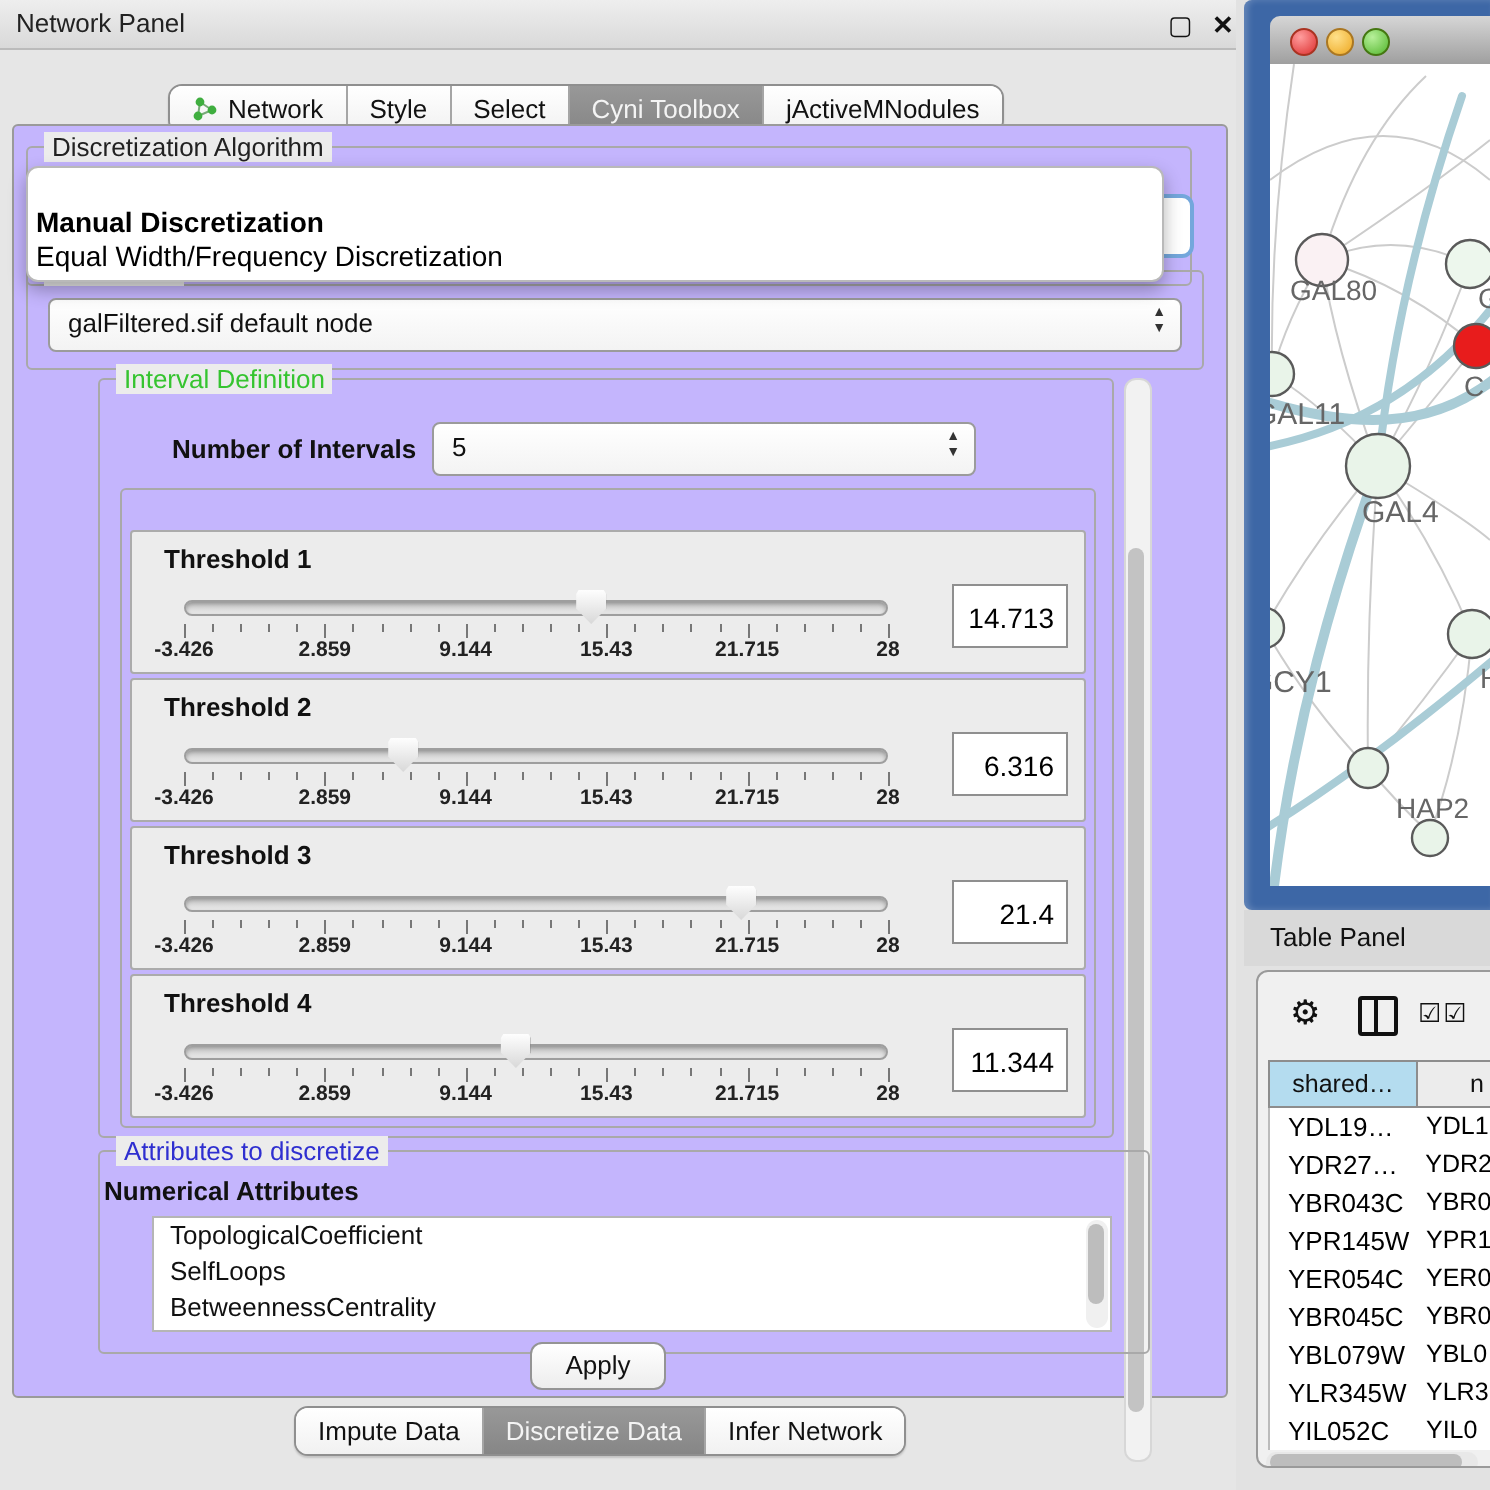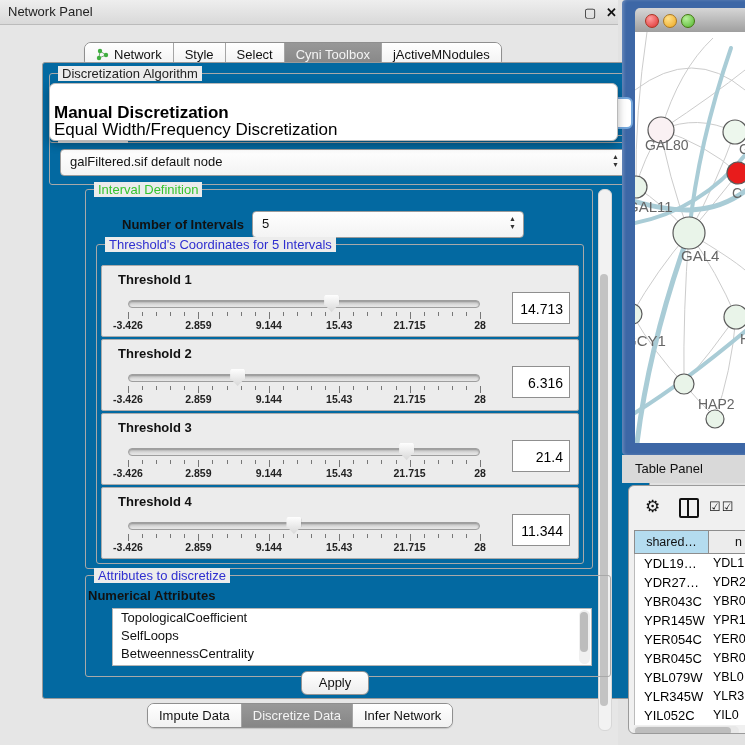--- a/index.html
+++ b/index.html
@@ -21,42 +21,42 @@
   .seg{display:inline-flex;border:1px solid #8f8f8f;border-radius:7px;
        overflow:hidden;background:#fdfdfd;box-shadow:0 1px 1px rgba(0,0,0,.15);}
   .seg .tab{padding:4px 11px;font-size:13px;color:#111;border-left:1px solid #a5a5a5;
        white-space:nowrap;display:flex;align-items:center;gap:5px;background:linear-gradient(#fff,#f1f1f1);}
   .seg .tab:first-child{border-left:none;}
   .seg .tab.sel{background:linear-gradient(#989898,#868686);color:#f4f4f4;}
   #top-tabs{left:84px;top:30px;margin-top:12px;}
   #bottom-tabs{left:147px;top:703px;}
 
   
-  #main-box{left:6px;top:62px;width:606px;height:635px;background:#0369a1;
-      border:1px solid #9a9a9a;border-radius:3px;margin-left:36px;}
+  #main-box{left:6px;top:62px;width:606px;height:635px;background:#c4b5fd;
+      border:1px solid #9a9a9a;border-radius:3px;}
   .group{position:absolute;border:1px solid #a9a9a9;border-radius:3px;}
   .group>.legend{position:absolute;top:-8px;left:8px;background:#ececec;
       padding:0 4px;font-size:13px;color:#222;}
   .legend.green{color:#35c42f;}
   .legend.blue{color:#2f2fd0;}
 
   .combo{position:absolute;background:linear-gradient(#fff,#f3f3f3);
       border:1px solid #9b9b9b;border-radius:4px;font-size:13px;color:#111;}
   .combo .val{position:absolute;left:9px;top:4px;}
   .combo .spin{position:absolute;right:7px;top:3px;font-size:7px;line-height:8px;
       color:#333;text-align:center;}
 
   #disc-group{left:6px;top:10px;width:581px;height:68px;}
   #focus-combo{left:494px;top:34px;width:92px;height:28px;background:#fff;
       border:2px solid #74a7dc;border-radius:6px;z-index:2;}
   #algo-popup{left:6px;top:20px;width:567px;height:56px;background:#fff;
       border:1px solid #b9b9b9;border-radius:6px;z-index:5;
       box-shadow:0 4px 9px rgba(0,0,0,.3);}
   #popup-hint{left:0;right:0;top:3px;text-align:center;color:#b4b4b4;font-size:13px;}
-  .popup-item{left:4px;font-size:17px;color:#000;white-space:nowrap;}
+  .popup-item{left:4px;font-size:14px;color:#000;white-space:nowrap;}
   .popup-item.first{top:19px;font-weight:bold;}
   .popup-item.second{top:36px;}
 
   #tabledata-group{left:6px;top:72px;width:587px;height:48px;}
   #tabledata-combo{left:10px;top:13px;width:565px;height:25px;}
 
   
   .vscroll{background:#f2f2f2;border:1px solid #d7d7d7;border-radius:6px;}
   .vthumb{position:absolute;left:1px;width:8px;background:#c3c3c3;border-radius:5px;}
   #cp-scroll{left:555px;top:126px;width:12px;height:540px;}
@@ -201,21 +201,20 @@
     </div>
 
     <div class="group" id="interval-group">
       <span class="legend green">Interval Definition</span>
       <span class="abs" id="num-label">Number of Intervals</span>
       <div class="combo" id="num-combo">
         <span class="val">5</span>
         <span class="spin">▲<br>▼</span>
       </div>
       <div class="group" id="thr-group">
-        <span class="legend blue">Threshold's Coordinates for 5 Intervals</span>
 
       <div class="thr-panel" style="top: 20px;">
             <div class="thr-label">Threshold 1</div>
             <div class="thr-slider">
               <div class="thr-track"></div>
               <div class="thr-thumb" style="left: 57.7%;"></div>
               <span class="tick major" style="left: 0%;"></span>
               <span class="tick minor" style="left: 4%;"></span>
               <span class="tick minor" style="left: 8%;"></span>
               <span class="tick minor" style="left: 12%;"></span>

